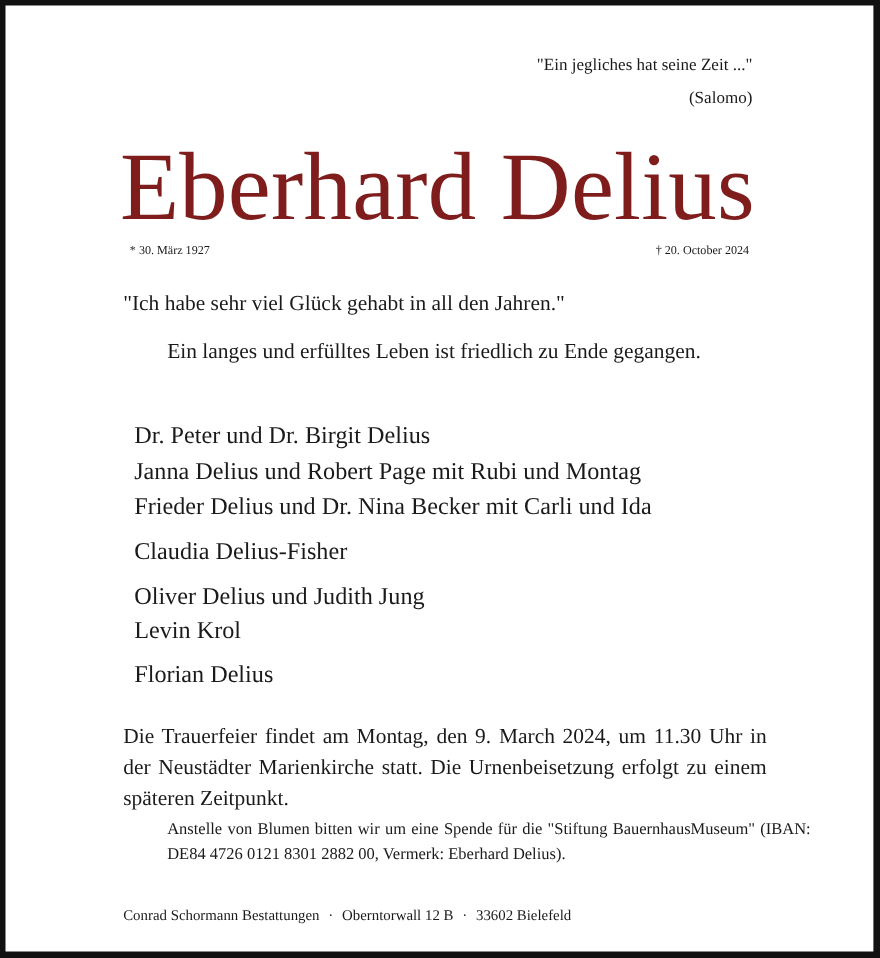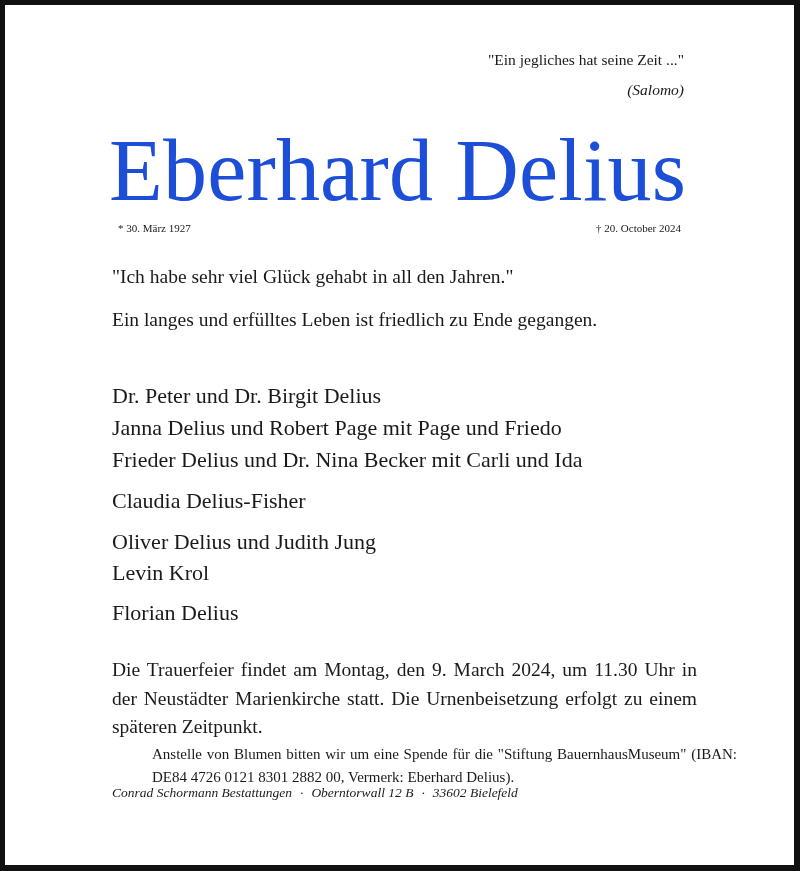--- a/index.html
+++ b/index.html
@@ -11,34 +11,34 @@
     border-top: 5px solid #111111;
     border-left: 5px solid #111111;
     border-right: 6px solid #111111;
     border-bottom: 6px solid #111111;
     background: #ffffff;
   }
   .serif { font-family: "Liberation Serif", "DejaVu Serif", serif; color: #1a1a1a; }
   .abs { position: absolute; white-space: nowrap; }
   .motto { right: 110px; font-size: 15.5px; line-height: 1; }
   .motto1 { top: 47px; }
-  .motto2 { top: 77px; font-style: italic; }
-  .title { left: 104px; top: 122px; font-size: 88px; line-height: 1; letter-spacing: 0.2px; color: #1d4ed8; }
+  .motto2 { top: 77px; }
+  .title { left: 104px; top: 122px; font-size: 88px; line-height: 1; letter-spacing: 0.2px; color: #7f1d1d; }
   .dates { top: 218px; font-size: 11px; line-height: 1; }
   .born { left: 113px; }
   .died { right: 113px; }
   .block { position: absolute; left: 107px; width: 585px; }
   .quote { top: 262px; font-size: 19.5px; line-height: 1; }
-  .intro { top: 300px; font-size: 19.5px; line-height: 29px; }
+  .intro { top: 300px; font-size: 19.5px; line-height: 29px; margin-left: 40px; }
   .intro div { white-space: nowrap; }
   .names { top: 380px; font-size: 22px; line-height: 1; }
-  .names .name { position: absolute; left: 0; white-space: nowrap; }
+  .names .name { position: absolute; left: 10px; white-space: nowrap; }
   .ceremony { top: 651px; font-size: 19.5px; line-height: 28.5px; text-align: justify; text-align-last: left; }
   .donation { top: 738px; font-size: 15px; line-height: 22.5px; text-align: justify; text-align-last: left; margin-left: 40px; }
-  .footer { top: 781px; font-size: 13.5px; line-height: 1; white-space: nowrap; font-style: italic; }
+  .footer { top: 820px; font-size: 13.5px; line-height: 1; white-space: nowrap; }
   .footer .sep { padding: 0 8px; }
 </style>
 </head>
 <body>
 
 <div class="frame">
 
   <div class="abs serif motto motto1">"Ein jegliches hat seine Zeit ..."</div>
   <div class="abs serif motto motto2">(Salomo)</div>
 
@@ -48,21 +48,21 @@
   <div class="abs serif dates died">† 20. October 2024</div>
 
   <div class="block serif quote">"Ich habe sehr viel Glück gehabt in all den Jahren."</div>
 
   <div class="block serif intro">
     <div>Ein langes und erfülltes Leben ist friedlich zu Ende gegangen.</div>
   </div>
 
   <div class="block serif names">
     <div class="name" style="top:0px">Dr. Peter und Dr. Birgit Delius</div>
-    <div class="name" style="top:32px">Janna Delius und Robert Page mit Page und Friedo</div>
+    <div class="name" style="top:32px">Janna Delius und Robert Page mit Rubi und Montag</div>
     <div class="name" style="top:64px">Frieder Delius und Dr. Nina Becker mit Carli und Ida</div>
     <div class="name" style="top:105px">Claudia Delius-Fisher</div>
     <div class="name" style="top:146px">Oliver Delius und Judith Jung</div>
     <div class="name" style="top:177px">Levin Krol</div>
     <div class="name" style="top:217px">Florian Delius</div>
   </div>
 
   <div class="block serif ceremony">Die Trauerfeier findet am Montag, den 9. March 2024, um 11.30 Uhr in der Neustädter Marienkirche statt. Die Urnenbeisetzung erfolgt zu einem späteren Zeitpunkt.</div>
 
   <div class="block serif donation">Anstelle von Blumen bitten wir um eine Spende für die "Stiftung BauernhausMuseum" (IBAN: DE84 4726 0121 8301 2882 00, Vermerk: Eberhard Delius).</div>

